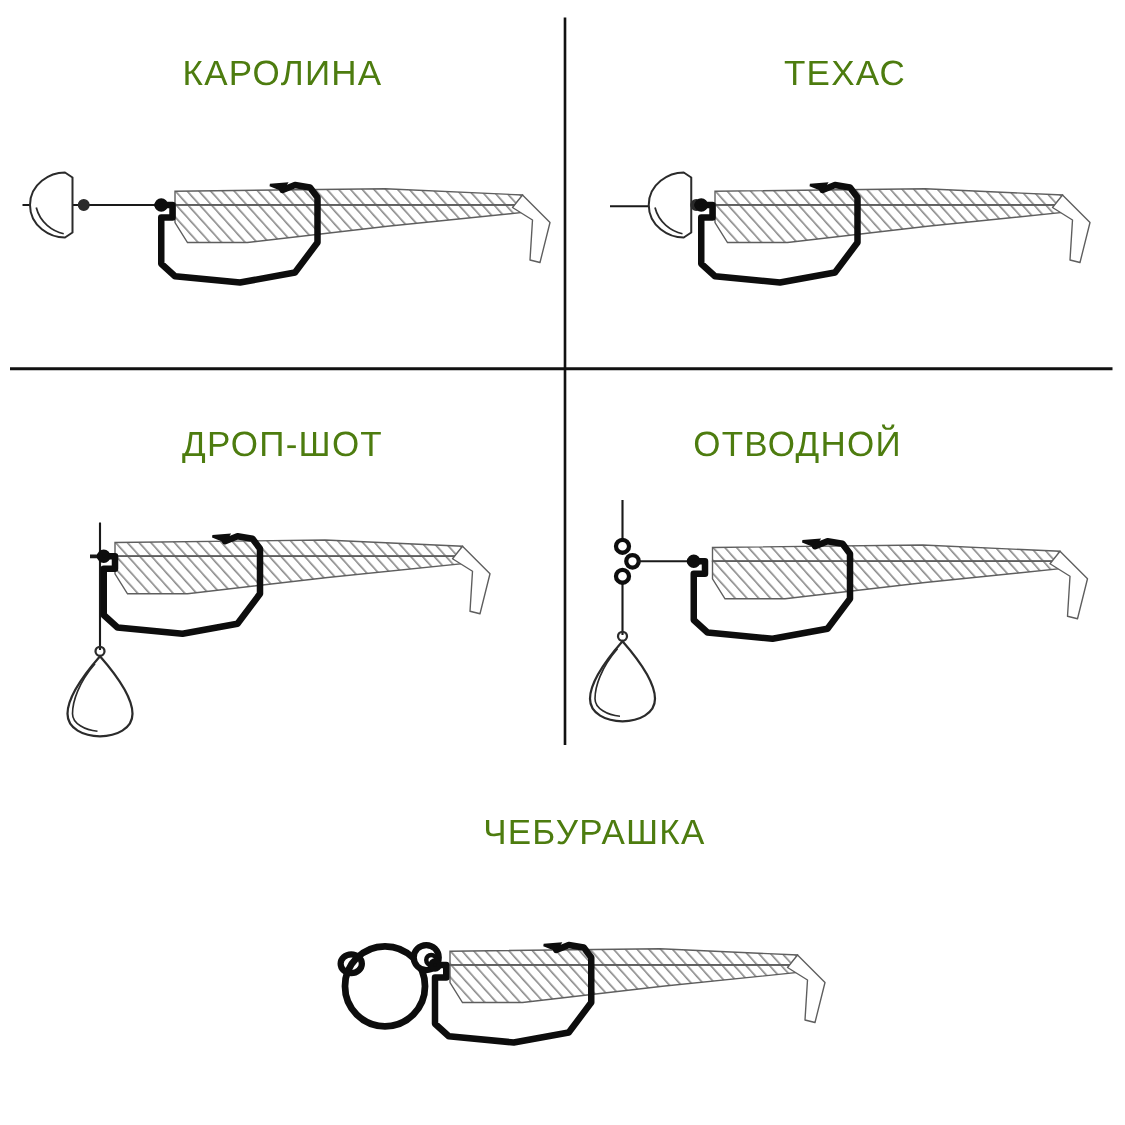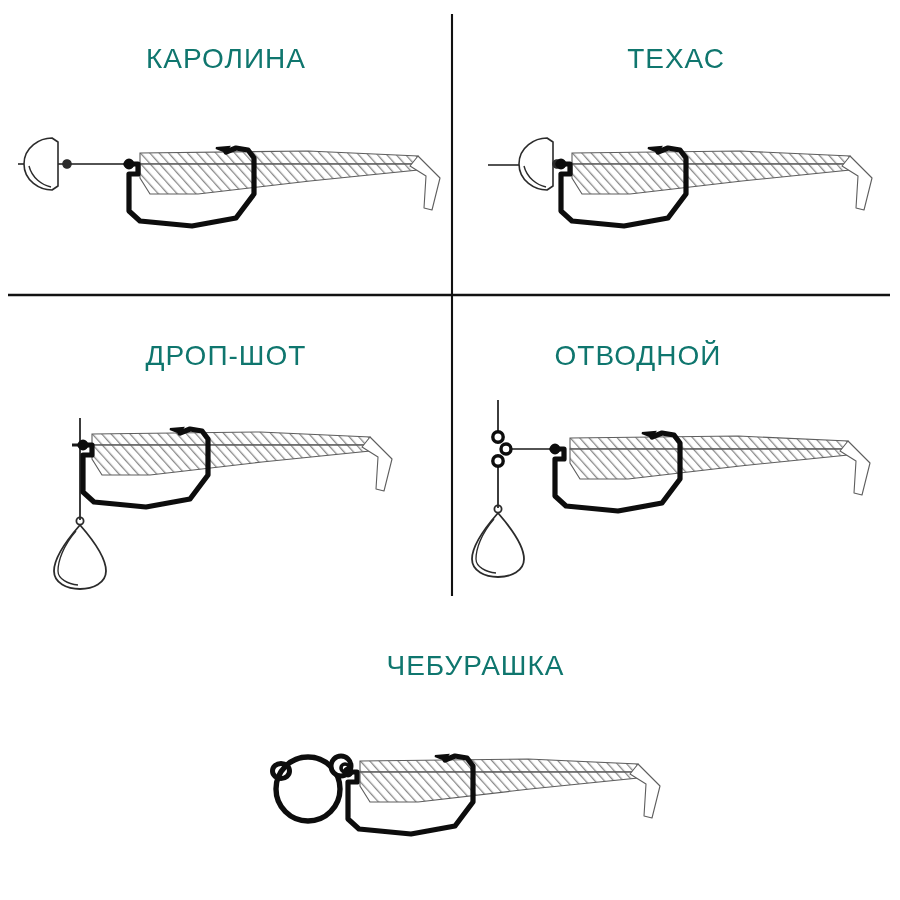--- a/index.html
+++ b/index.html
@@ -10,21 +10,21 @@
     overflow:hidden;
     position:relative;
   }
   #board{position:absolute;left:0;top:0;width:900px;height:900px;}
   .panel-title{
     position:absolute;
     text-align:center;
     font-size:28px;
     font-weight:400;
     letter-spacing:1px;
-    color:#0f766e;
+    color:#4d7c0f;
     white-space:nowrap;
     user-select:none;
   }
   #t-carolina{left:0;top:43px;width:452px;}
   #t-texas{left:452px;top:43px;width:448px;}
   #t-dropshot{left:0;top:340px;width:452px;}
   #t-otvodnoy{left:452px;top:340px;width:372px;}
   #t-cheburashka{left:0;top:650px;width:875px;margin-left:38px;}
   svg{display:block;}
 </style>

